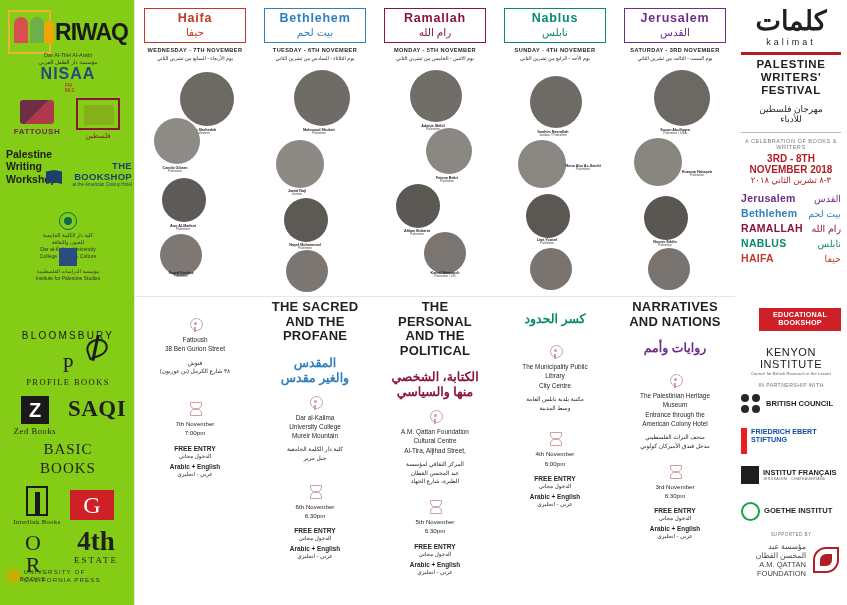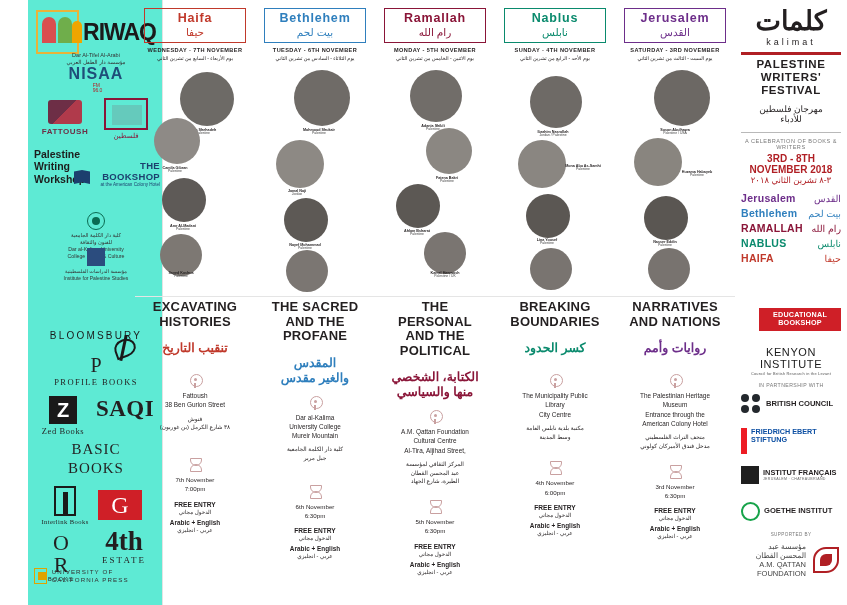--- a/index.html
+++ b/index.html
@@ -11,22 +11,21 @@
     color: #231f20;
     overflow: hidden;
     position: relative;
   }
   .page { position: relative; width: 847px; height: 605px; }
 
   
   .left-col {
     position: absolute; left: 0; top: 0; width: 135px; height: 605px;
     border-right: 1px solid #e3e3e3;
-    background: #5eead4;
-    margin-left: 28px;
+    background: #84cc16;
   }
 
   
   .riwaq { position:absolute; left:8px; top:6px; width:120px; height:52px; display:flex; gap:4px; align-items:center; }
   .riwaq-mark { width:52px; height:44px; position:relative; }
   .riwaq-mark .frame { position:absolute; inset:0; border:2px solid #e8b33a; }
   .riwaq-mark .f1 { position:absolute; left:6px; top:7px; width:14px; height:26px; background:#d94f4f; border-radius:7px 7px 0 0;}
   .riwaq-mark .f2 { position:absolute; left:22px; top:7px; width:14px; height:26px; background:#6fae4b; border-radius:7px 7px 0 0;}
   .riwaq-mark .f3 { position:absolute; left:36px; top:11px; width:10px; height:22px; background:#f0a500; border-radius:5px 5px 0 0;}
   .riwaq-word { font-size:23px; font-weight:bold; color:#1a1a1a; letter-spacing:-1px; }
@@ -445,24 +444,20 @@
           <div class="ph" style="left:28px;top:182px;width:42px;height:42px;background:#78736f;"></div>
         </div>
       </div>
     </div>
 
     <div class="divider"></div>
 
     <div class="bottom-grid">
 
       <div class="bcol">
-        <div class="theme t-haifa">
-          <div class="en"><span>EXCAVATING</span><br><span>HISTORIES</span></div>
-          <div class="ar">تنقيب التاريخ</div>
-        </div>
         <div style="margin-top:18px;">
           <div class="pin">
               <span class="tail"></span>
             </div>
           <div class="venue">
             <span>Fattoush</span><br>
             <span>38 Ben Gurion Street</span>
           </div>
           <div class="venue-ar">
             <span>فتوش</span><br>
@@ -545,21 +540,20 @@
           </div>
           <div class="free">FREE ENTRY</div>
           <div class="free-ar">الدخول مجاني</div>
           <div class="lang">Arabic + English</div>
           <div class="lang-ar">عربي - انجليزي</div>
         </div>
       </div>
 
       <div class="bcol">
         <div class="theme t-nab">
-          <div class="en"><span>BREAKING</span><br><span>BOUNDARIES</span></div>
           <div class="ar">كسر الحدود</div>
         </div>
         <div style="margin-top:18px;">
           <div class="pin">
               <span class="tail"></span>
             </div>
           <div class="venue">
             <span>The Municipality Public</span><br>
             <span>Library</span><br>
             <span>City Centre</span>

